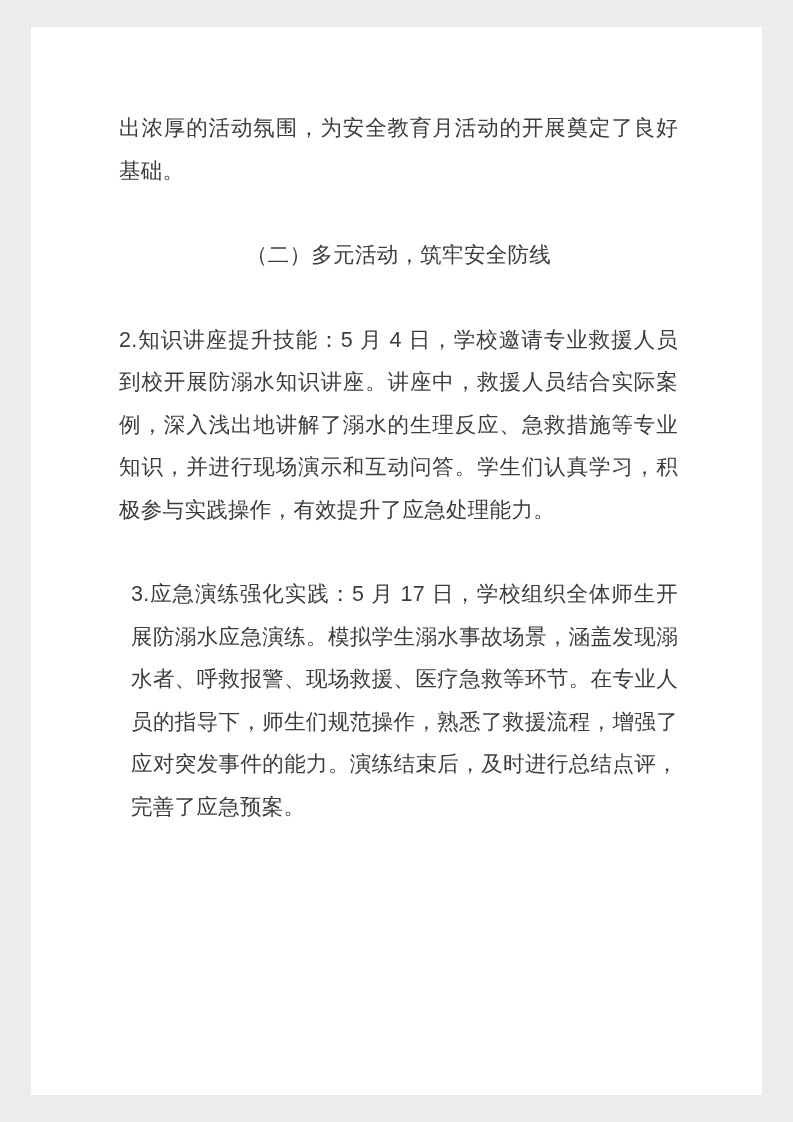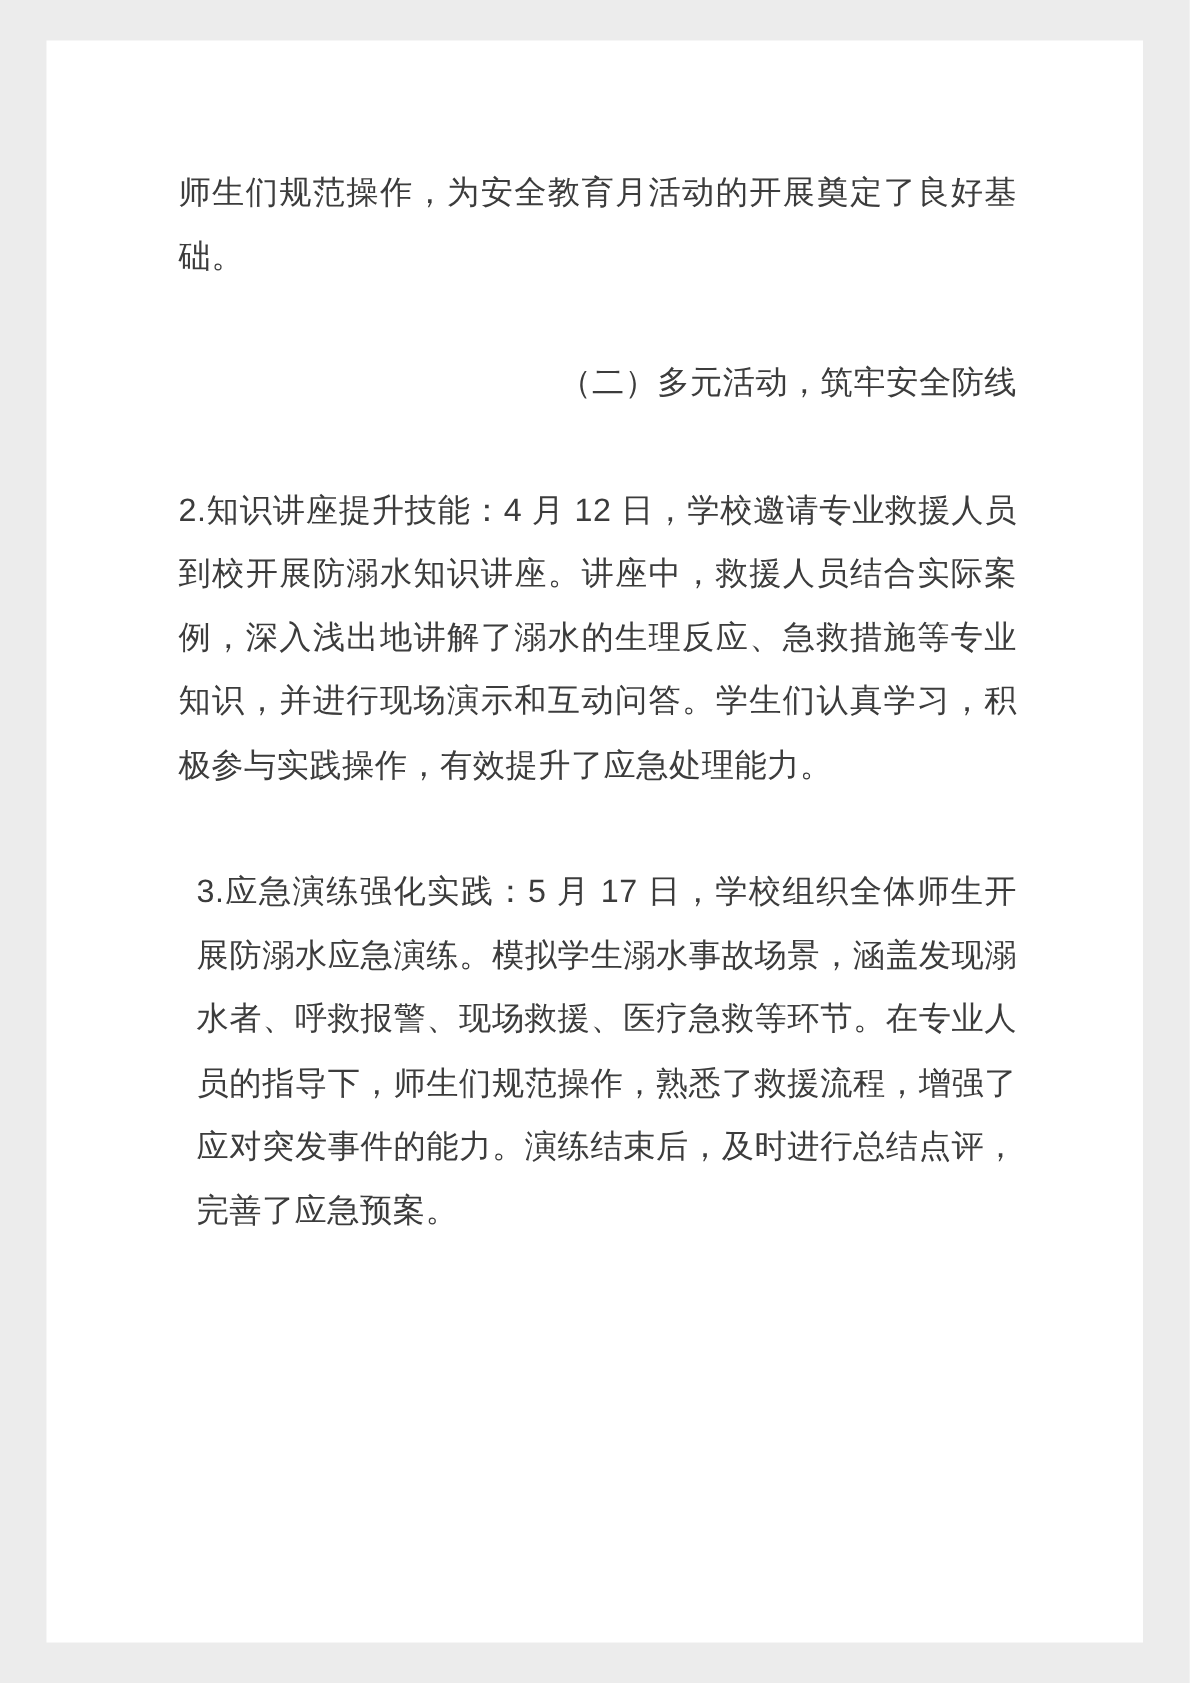--- a/index.html
+++ b/index.html
@@ -38,26 +38,26 @@
     text-align: justify;
     text-justify: inter-ideograph;
     letter-spacing: 0.3px;
     word-break: break-all;
   }
   .para:last-child {
     margin-bottom: 0;
     margin-left: 12px;
   }
   .heading {
-    text-align: right;
+    text-align: center;
   }
 </style>
 </head>
 <body>
 
 <div class="backdrop">
   <div class="page">
-    <p class="para">师生们规范操作，为安全教育月活动的开展奠定了良好基础。</p>
+    <p class="para">出浓厚的活动氛围，为安全教育月活动的开展奠定了良好基础。</p>
     <p class="para heading">（二）多元活动，筑牢安全防线</p>
-    <p class="para">2.知识讲座提升技能：4 月 12 日，学校邀请专业救援人员到校开展防溺水知识讲座。讲座中，救援人员结合实际案例，深入浅出地讲解了溺水的生理反应、急救措施等专业知识，并进行现场演示和互动问答。学生们认真学习，积极参与实践操作，有效提升了应急处理能力。</p>
+    <p class="para">2.知识讲座提升技能：5 月 4 日，学校邀请专业救援人员到校开展防溺水知识讲座。讲座中，救援人员结合实际案例，深入浅出地讲解了溺水的生理反应、急救措施等专业知识，并进行现场演示和互动问答。学生们认真学习，积极参与实践操作，有效提升了应急处理能力。</p>
     <p class="para">3.应急演练强化实践：5 月 17 日，学校组织全体师生开展防溺水应急演练。模拟学生溺水事故场景，涵盖发现溺水者、呼救报警、现场救援、医疗急救等环节。在专业人员的指导下，师生们规范操作，熟悉了救援流程，增强了应对突发事件的能力。演练结束后，及时进行总结点评，完善了应急预案。</p>
   </div>
 </div>
 
 </body></html>

